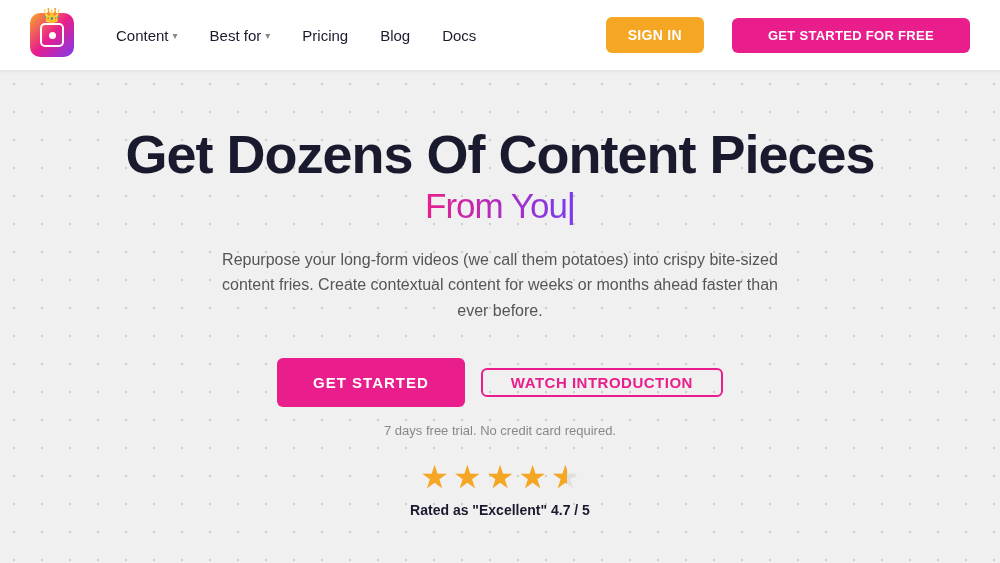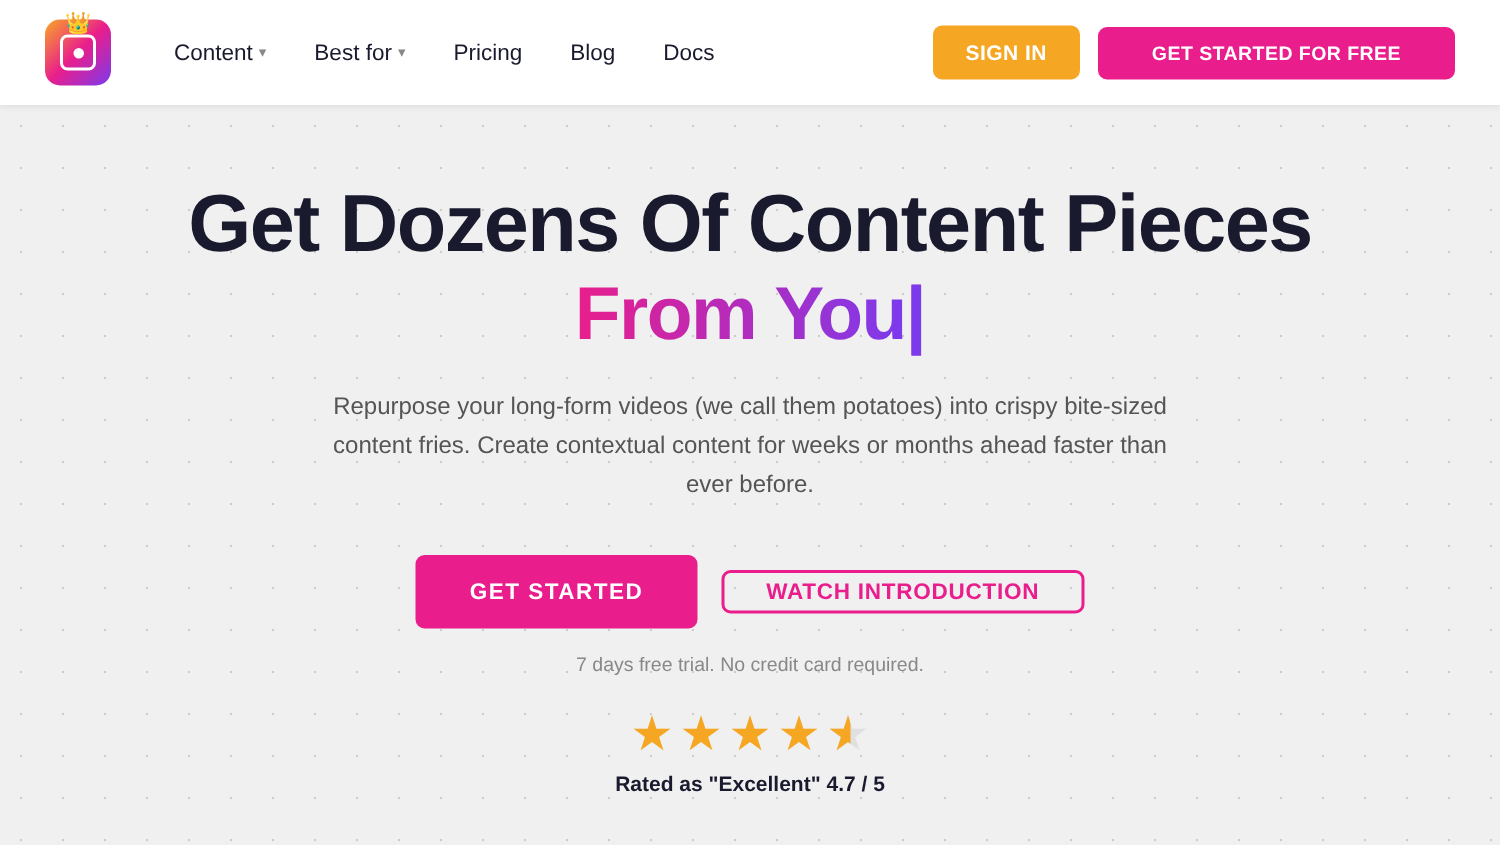--- a/index.html
+++ b/index.html
@@ -70,21 +70,21 @@
       align-items: center;
       gap: 4px;
       text-decoration: none;
     }
     .nav-link .chevron {
       font-size: 10px;
       color: #888;
     }
     .nav-buttons {
       display: flex;
-      gap: 12px;
+      gap: 28px;
       align-items: center;
     }
     .btn-signin {
       background: #f5a623;
       color: #fff;
       border: none;
       padding: 10px 22px;
       border-radius: 6px;
       font-size: 14px;
       font-weight: 700;
@@ -120,22 +120,22 @@
     }
 
     .hero-title-line1 {
       font-size: 54px;
       font-weight: 900;
       color: #1a1a2e;
       line-height: 1.1;
       letter-spacing: -1px;
     }
     .hero-title-line2 {
-      font-size: 50px;
-      font-weight: 700;
+      font-size: 35px;
+      font-weight: 400;
       line-height: 1.2;
       letter-spacing: -1px;
     }
     .gradient-text {
       background: linear-gradient(90deg, #e91e8c 0%, #7c3aed 100%);
       -webkit-background-clip: text;
       -webkit-text-fill-color: transparent;
       background-clip: text;
     }
     .cursor {

